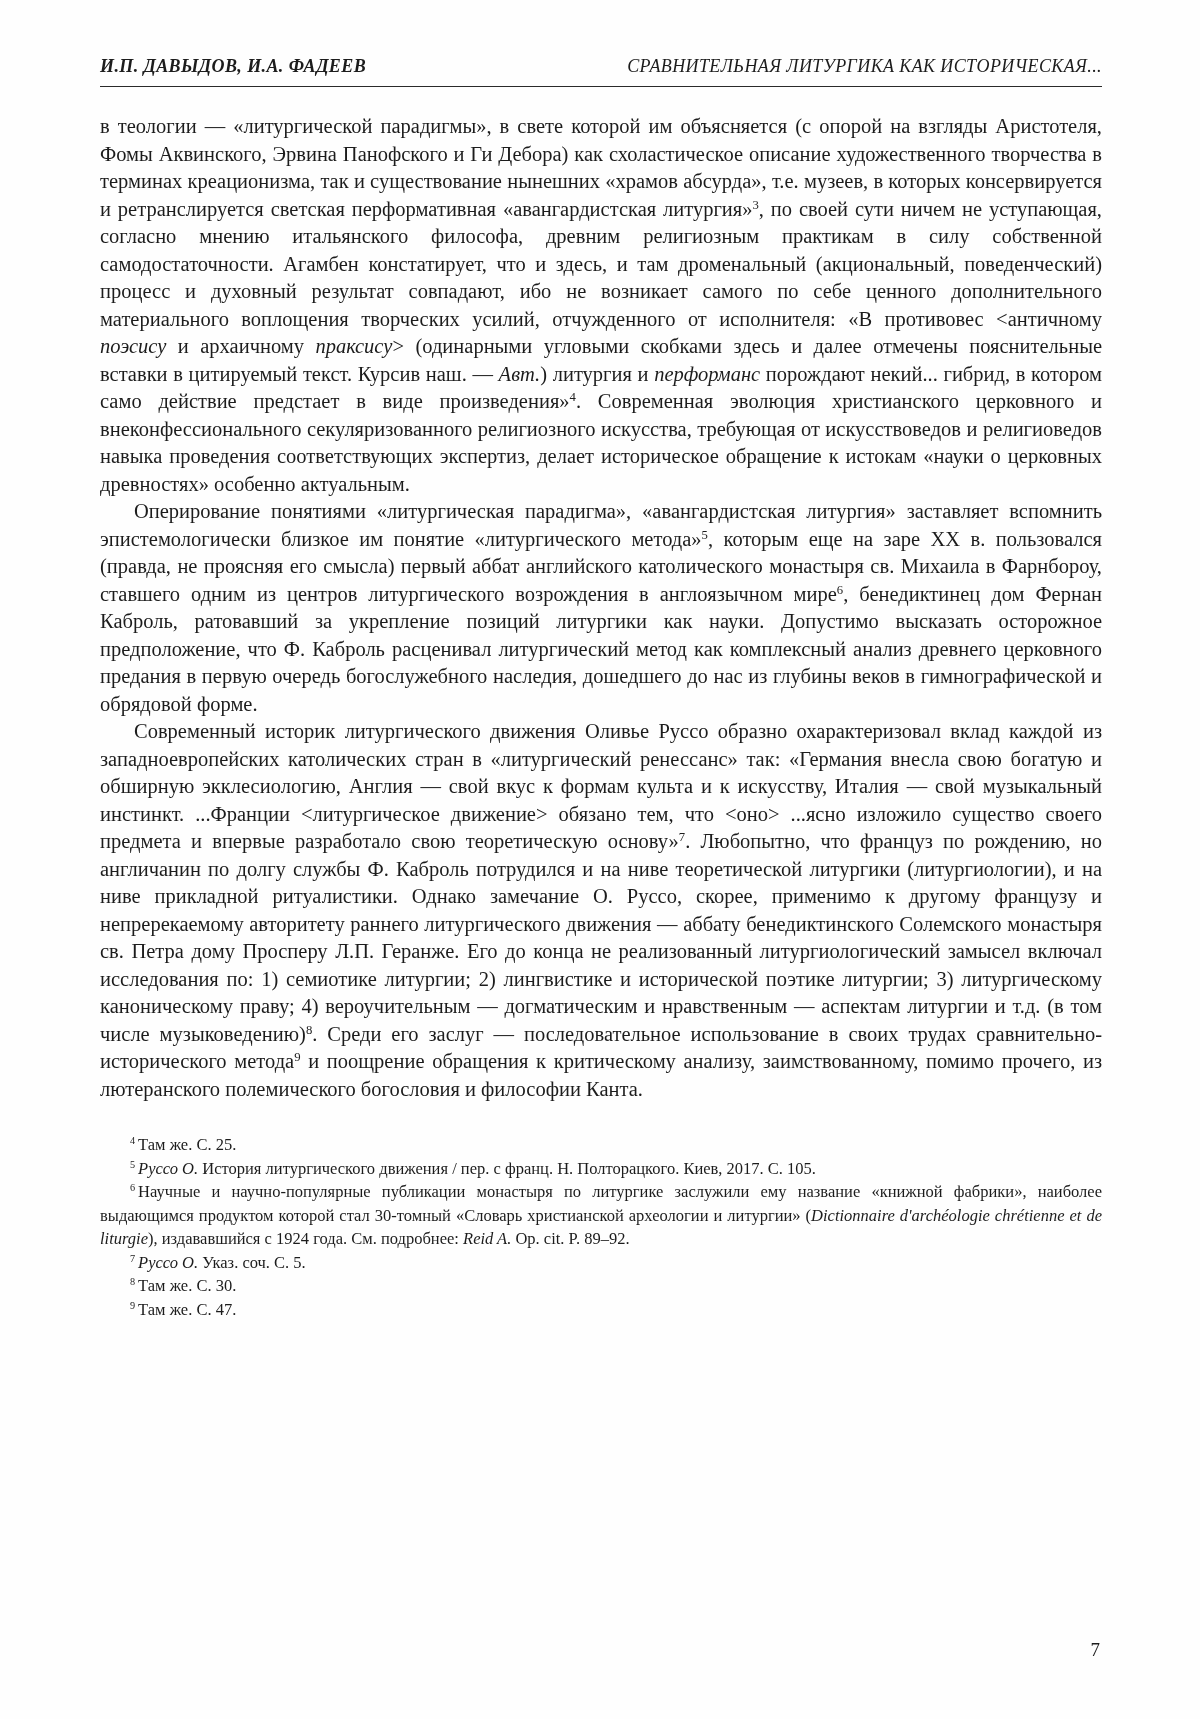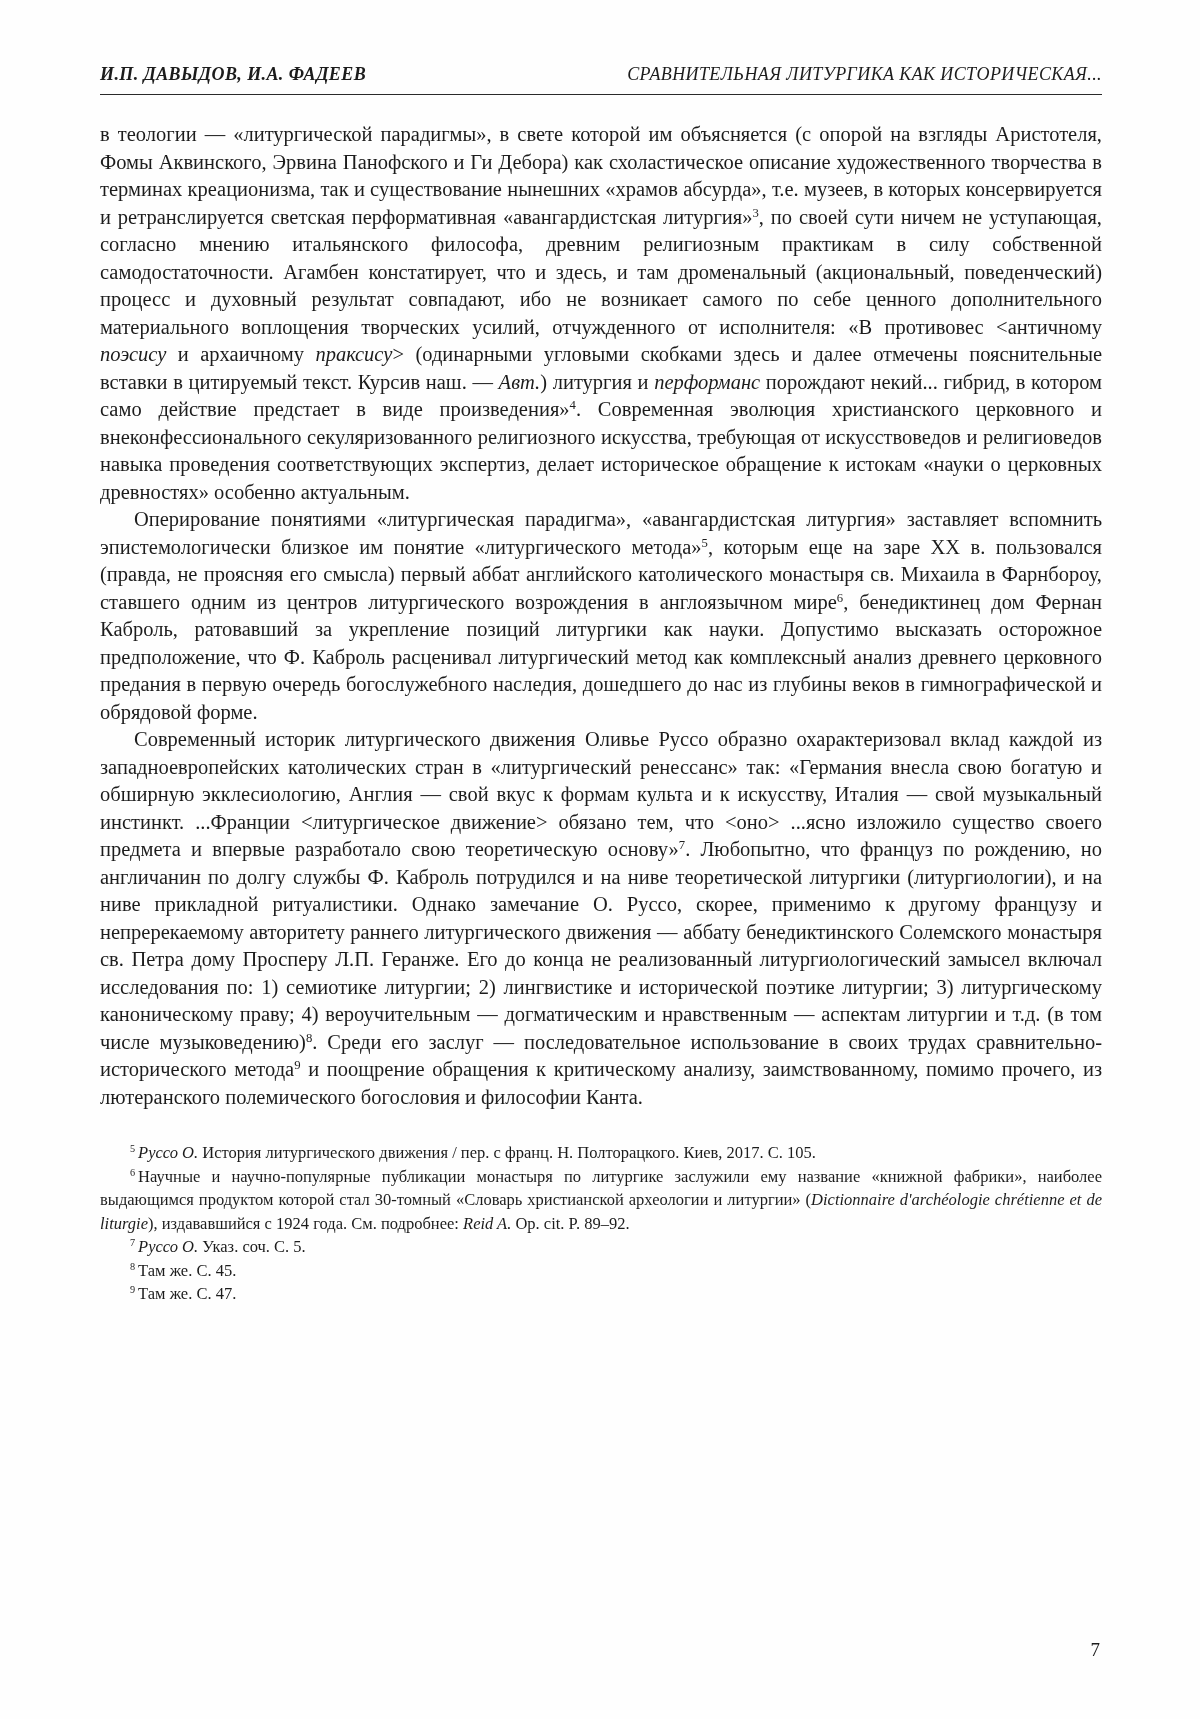--- a/index.html
+++ b/index.html
@@ -11,21 +11,21 @@
     background: #fefefe;
     color: #1c1c1c;
     font-family: "Liberation Serif", serif;
     overflow: hidden;
     box-sizing: border-box;
   }
   .content {
     position: absolute;
     left: 100px;
     right: 98px;
-    top: 64px;
+    top: 56px;
   }
   .running-head {
     display: flex;
     justify-content: space-between;
     align-items: baseline;
     font-size: 18px;
     letter-spacing: 0.4px;
     padding-bottom: 9px;
     border-bottom: 1.6px solid #2a2a2a;
     white-space: nowrap;
@@ -76,23 +76,24 @@
       <span class="rh-title">СРАВНИТЕЛЬНАЯ ЛИТУРГИКА КАК ИСТОРИЧЕСКАЯ...</span>
     </div>
 
     <div class="body-text">
         <p class="para"><span>в теологии — «литургической парадигмы», в свете которой им объясняется (с опорой на взгляды Аристотеля, Фомы Аквинского, Эрвина Панофского и Ги Дебора) как схоластическое описание художественного творчества в терминах креационизма, так и существование нынешних «храмов абсурда», т.е. музеев, в которых консервируется и ретранслируется светская перформативная «авангардистская литургия»</span><sup>3</sup><span>, по своей сути ничем не уступающая, согласно мнению итальянского философа, древним религиозным практикам в силу собственной самодостаточности. Агамбен констатирует, что и здесь, и там дроменальный (акциональный, поведенческий) процесс и духовный результат совпадают, ибо не возникает самого по себе ценного дополнительного материального воплощения творческих усилий, отчужденного от исполнителя: «В противовес &lt;античному </span><em>поэсису</em><span> и архаичному </span><em>праксису</em><span>&gt; (одинарными угловыми скобками здесь и далее отмечены пояснительные вставки в цитируемый текст. Курсив наш. — </span><em>Авт.</em><span>) литургия и </span><em>перформанс</em><span> порождают некий... гибрид, в котором само действие предстает в виде произведения»</span><sup>4</sup><span>. Современная эволюция христианского церковного и внеконфессионального секуляризованного религиозного искусства, требующая от искусствоведов и религиоведов навыка проведения соответствующих экспертиз, делает историческое обращение к истокам «науки о церковных древностях» особенно актуальным.</span></p>
         <p class="para indent"><span>Оперирование понятиями «литургическая парадигма», «авангардистская литургия» заставляет вспомнить эпистемологически близкое им понятие «литургического метода»</span><sup>5</sup><span>, которым еще на заре XX в. пользовался (правда, не проясняя его смысла) первый аббат английского католического монастыря св. Михаила в Фарнбороу, ставшего одним из центров литургического возрождения в англоязычном мире</span><sup>6</sup><span>, бенедиктинец дом Фернан Каброль, ратовавший за укрепление позиций литургики как науки. Допустимо высказать осторожное предположение, что Ф. Каброль расценивал литургический метод как комплексный анализ древнего церковного предания в первую очередь богослужебного наследия, дошедшего до нас из глубины веков в гимнографической и обрядовой форме.</span></p>
         <p class="para indent"><span>Современный историк литургического движения Оливье Руссо образно охарактеризовал вклад каждой из западноевропейских католических стран в «литургический ренессанс» так: «Германия внесла свою богатую и обширную экклесиологию, Англия — свой вкус к формам культа и к искусству, Италия — свой музыкальный инстинкт. ...Франции &lt;литургическое движение&gt; обязано тем, что &lt;оно&gt; ...ясно изложило существо своего предмета и впервые разработало свою теоретическую основу»</span><sup>7</sup><span>. Любопытно, что француз по рождению, но англичанин по долгу службы Ф. Каброль потрудился и на ниве теоретической литургики (литургиологии), и на ниве прикладной ритуалистики. Однако замечание О. Руссо, скорее, применимо к другому французу и непререкаемому авторитету раннего литургического движения — аббату бенедиктинского Солемского монастыря св. Петра дому Просперу Л.П. Геранже. Его до конца не реализованный литургиологический замысел включал исследования по: 1) семиотике литургии; 2) лингвистике и исторической поэтике литургии; 3) литургическому каноническому праву; 4) вероучительным — догматическим и нравственным — аспектам литургии и т.д. (в том числе музыковедению)</span><sup>8</sup><span>. Среди его заслуг — последовательное использование в своих трудах сравнительно-исторического метода</span><sup>9</sup><span> и поощрение обращения к критическому анализу, заимствованному, помимо прочего, из лютеранского полемического богословия и философии Канта.</span></p>
       </div>
 
     <div class="footnotes">
+        <p class="footnote"><sup>4</sup><span>Там же. С. 25.</span></p>
         <p class="footnote"><sup>5</sup><em>Руссо О.</em><span> История литургического движения / пер. с франц. Н. Полторацкого. Киев, 2017. С. 105.</span></p>
         <p class="footnote"><sup>6</sup><span>Научные и научно-популярные публикации монастыря по литургике заслужили ему название «книжной фабрики», наиболее выдающимся продуктом которой стал 30-томный «Словарь христианской археологии и литургии» (</span><em>Dictionnaire d'archéologie chrétienne et de liturgie</em><span>), издававшийся с 1924 года. См. подробнее: </span><em>Reid A.</em><span> Op. cit. P. 89–92.</span></p>
         <p class="footnote"><sup>7</sup><em>Руссо О.</em><span> Указ. соч. С. 5.</span></p>
-        <p class="footnote"><sup>8</sup><span>Там же. С. 45.</span></p>
+        <p class="footnote"><sup>8</sup><span>Там же. С. 30.</span></p>
         <p class="footnote"><sup>9</sup><span>Там же. С. 47.</span></p>
       </div>
 
   </div>
 
   <div class="page-number">7</div>
 </div>
 
 </body></html>

